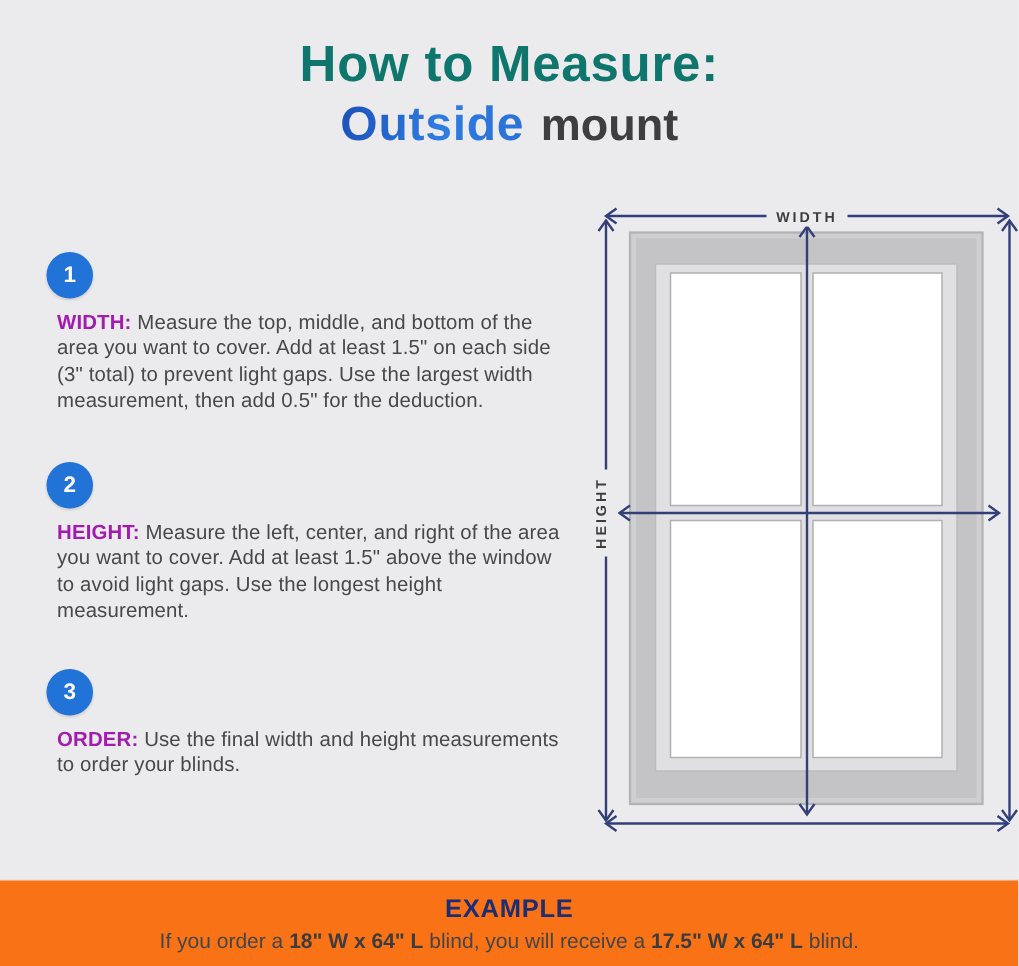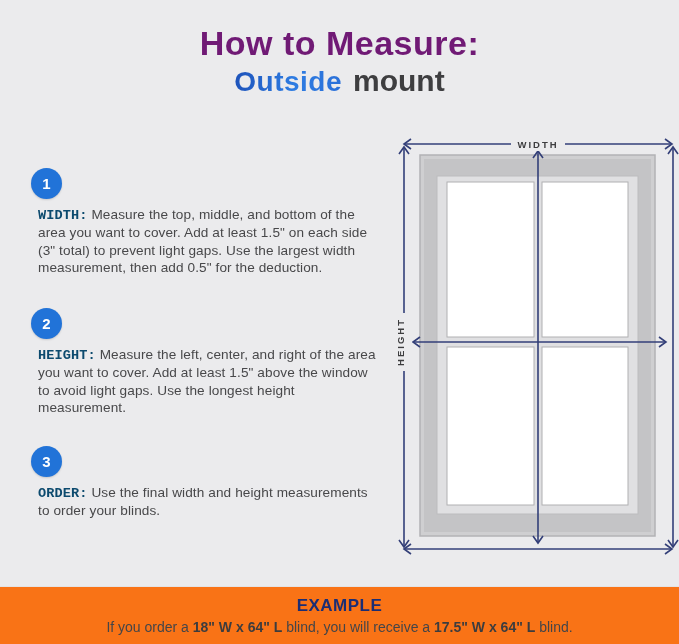--- a/index.html
+++ b/index.html
@@ -12,29 +12,29 @@
     background: #ebebed;
     overflow: hidden;
   }
 
   
   .title-block {
     position: absolute; top: 24px; left: 0; width: 679px;
     text-align: center;
   }
   .title-line1 {
-    font-size: 34px; font-weight: 700; color: #701a75;
+    font-size: 34px; font-weight: 700; color: #0f766e;
     letter-spacing: 0.5px;
   }
   .title-line2 {
     margin-top: 1px;
     display: flex; justify-content: center; align-items: baseline; gap: 11px;
   }
   .title-highlight {
-    font-size: 28px; font-weight: 800; letter-spacing: 0.5px;
+    font-size: 32px; font-weight: 800; letter-spacing: 0.5px;
     background: linear-gradient(100deg, #1c50b8 0%, #2e7ce2 55%, #2a6fd8 100%);
     -webkit-background-clip: text; background-clip: text;
     -webkit-text-fill-color: transparent; color: #2264d2;
   }
   .title-suffix { font-size: 30px; font-weight: 600; color: #3e3e40; }
 
   
   .step { position: absolute; left: 31px; width: 350px; }
   .step-1 { top: 168px; }
   .step-2 { top: 308px; }
@@ -44,21 +44,21 @@
     background: #2173d8; color: #ffffff;
     font-size: 15px; font-weight: 700;
     display: flex; align-items: center; justify-content: center;
     box-shadow: 0 1px 2px rgba(0,0,0,0.15);
   }
   .step p {
     margin-top: 7px; margin-left: 7px;
     font-size: 13.6px; line-height: 17.3px; color: #48484a;
     letter-spacing: 0.1px;
   }
-  .step p strong { color: #0c4a6e; font-weight: 700; font-family: Liberation Mono, monospace; }
+  .step p strong { color: #a21caf; font-weight: 700; }
 
   
   .diagram { position: absolute; left: 387px; top: 133px; }
 
   
   .example-strip {
     position: absolute; left: 0; top: 586px; width: 679px; height: 58px;
     background: #f97316; text-align: center;
     border-top: 1px solid #e3e3e5;
   }

